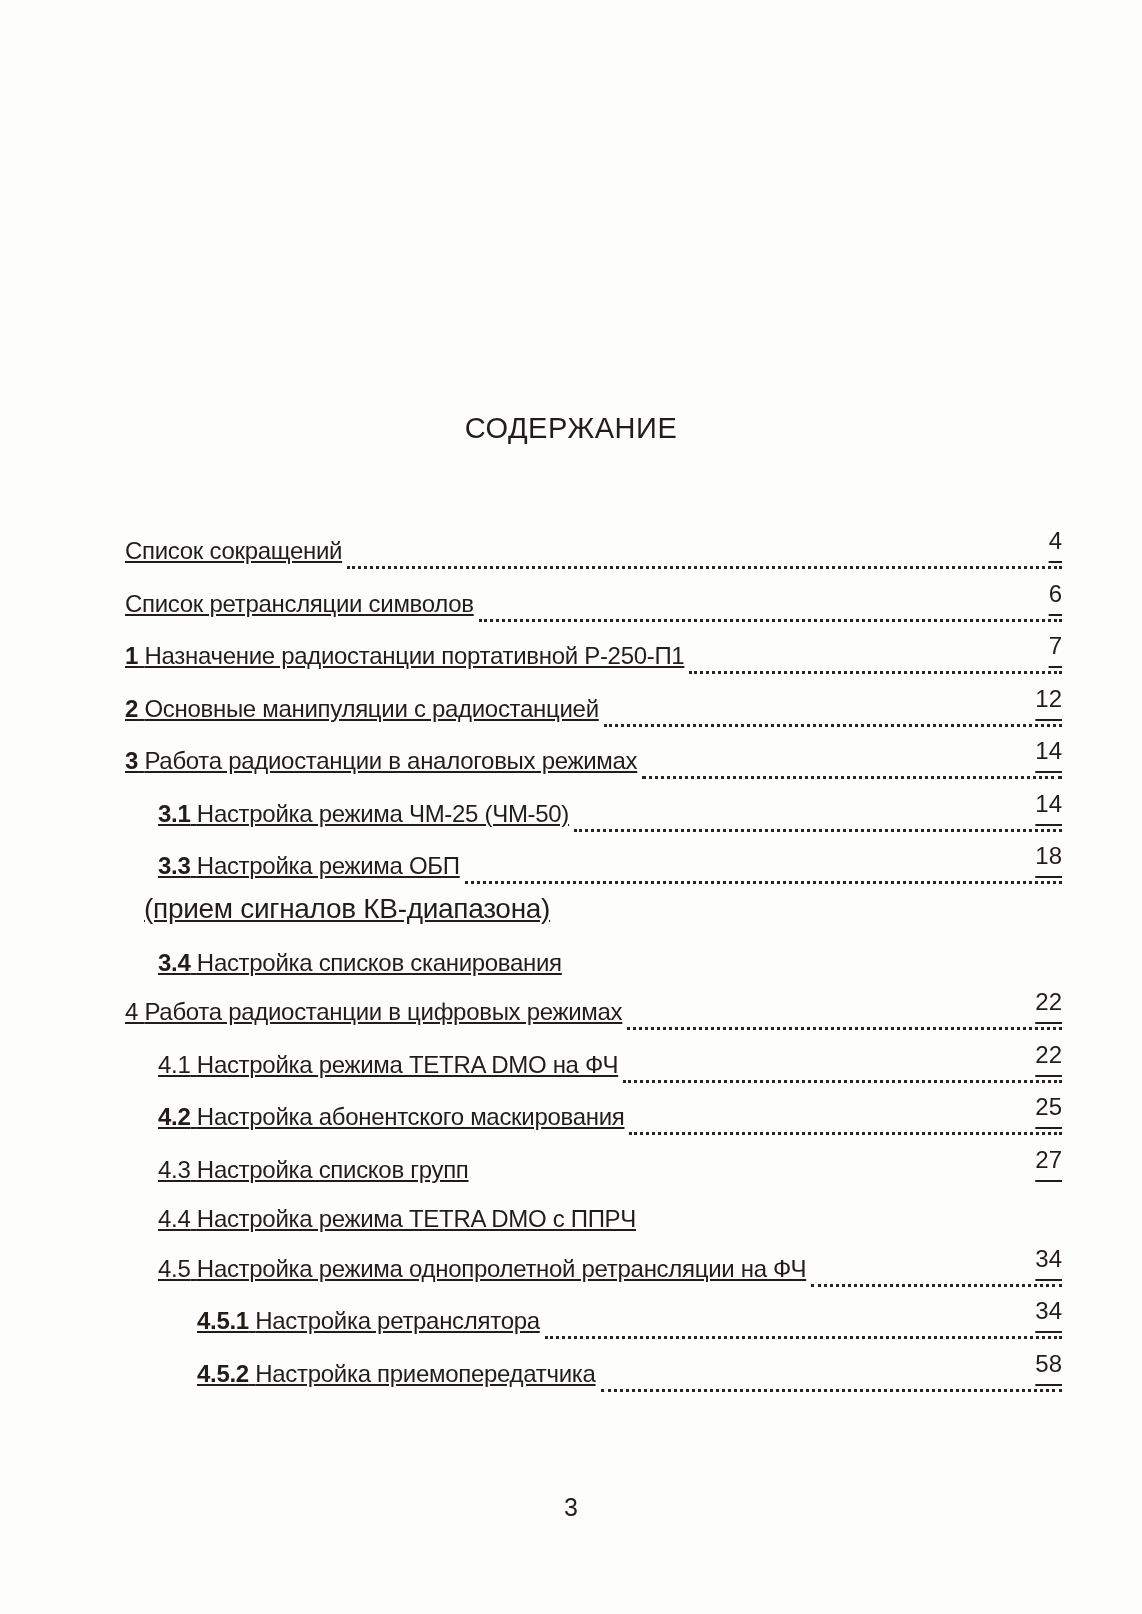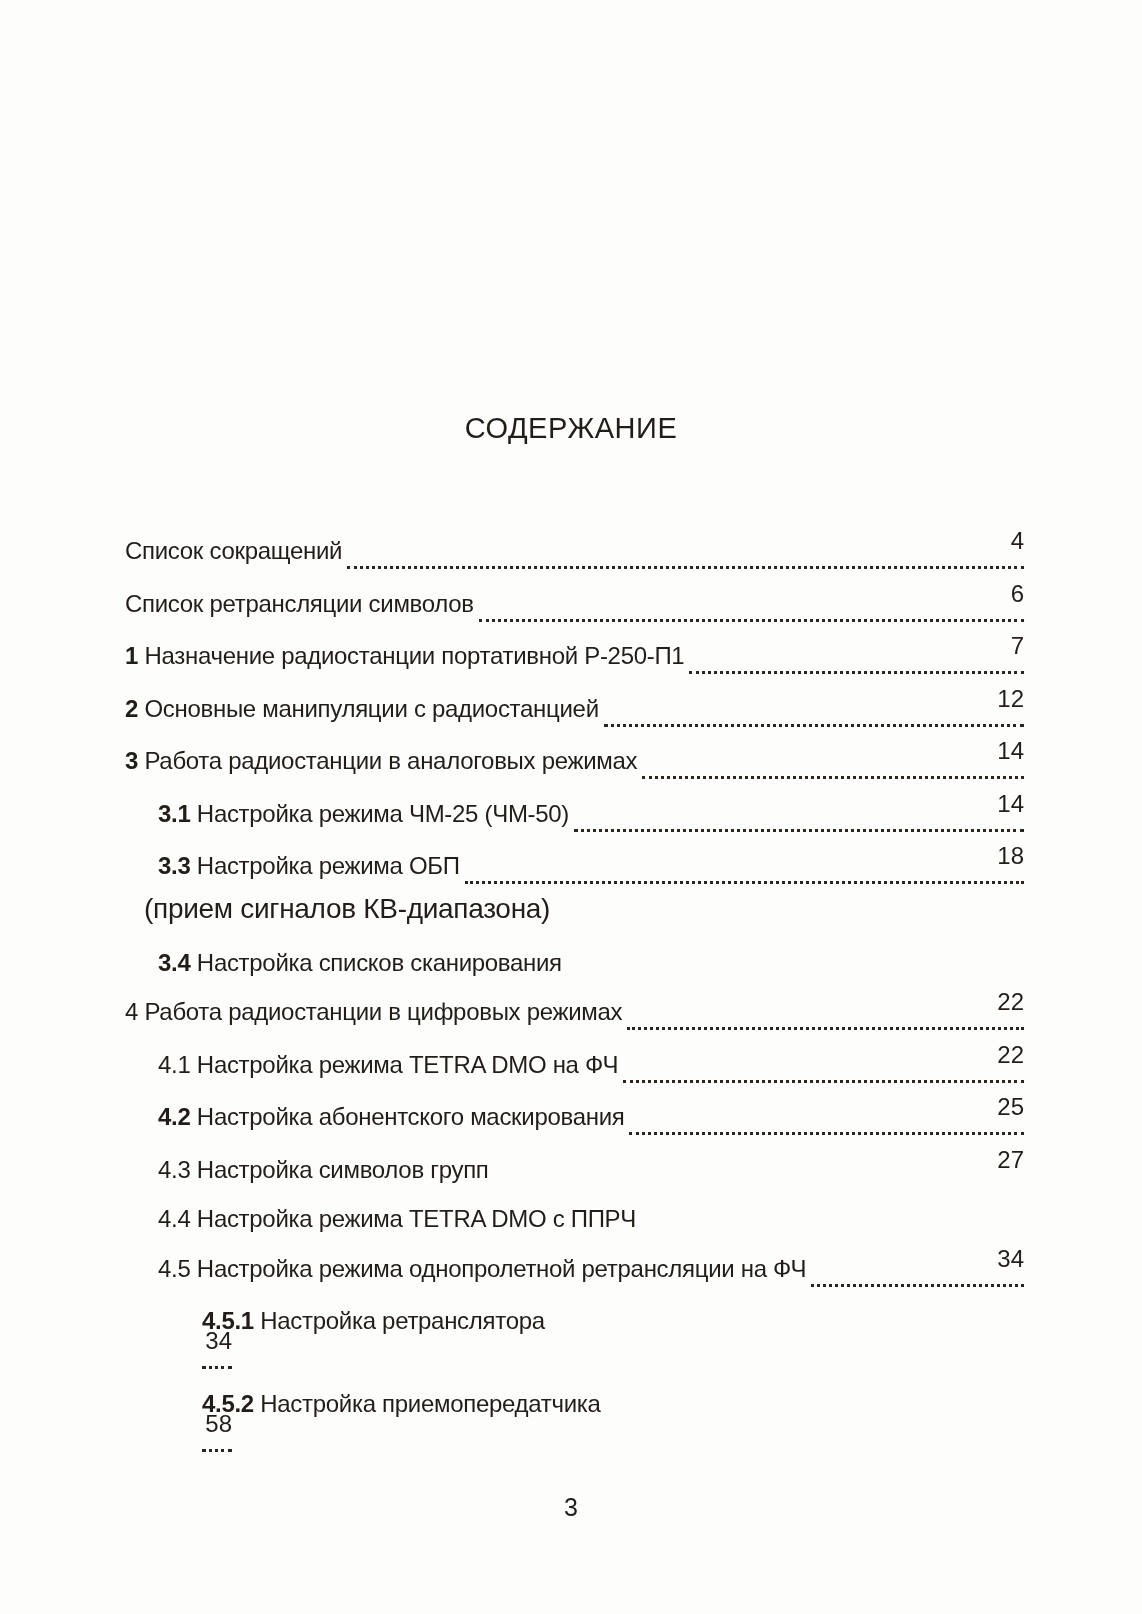--- a/index.html
+++ b/index.html
@@ -20,32 +20,33 @@
     padding-top: 413px;
     text-align: center;
     font-size: 29px;
     font-weight: 400;
     letter-spacing: 0.5px;
     line-height: 30px;
   }
   .toc {
     margin-top: 93px;
     padding-left: 125px;
-    padding-right: 118px;
+    padding-right: 80px;
+    text-decoration: underline;
   }
   .toc-row {
     display: flex;
     align-items: baseline;
     font-size: 24px;
     line-height: 30px;
     letter-spacing: -0.3px;
     margin-bottom: 19.5px;
   }
   .toc-row.lvl1 { padding-left: 33px; }
-  .toc-row.lvl2 { padding-left: 72px; flex-direction: column; }
+  .toc-row.lvl2 { padding-left: 72px; }
   .toc-text { white-space: nowrap; }
   .toc-num { font-weight: 400; }
   .toc-num.bold { font-weight: 700; }
   .toc-fill {
     flex: 1;
     margin-left: 5px;
     text-align: right;
     min-width: 30px;
   }
   .toc-fill.dotted {
@@ -119,21 +120,21 @@
       </div>
       <div class="toc-row lvl1">
         <span class="toc-text"><span class="toc-num">4.1</span> <span>Настройка режима TETRA DMO на ФЧ</span></span>
         <span class="toc-fill dotted"><span class="pagenum">22</span></span>
       </div>
       <div class="toc-row lvl1">
         <span class="toc-text"><span class="toc-num bold">4.2</span> <span>Настройка абонентского маскирования</span></span>
         <span class="toc-fill dotted"><span class="pagenum">25</span></span>
       </div>
       <div class="toc-row lvl1">
-        <span class="toc-text"><span class="toc-num">4.3</span> <span>Настройка символов групп</span></span>
+        <span class="toc-text"><span class="toc-num">4.3</span> <span>Настройка списков групп</span></span>
         <span class="toc-fill"><span class="pagenum">27</span></span>
       </div>
       <div class="toc-row lvl1">
         <span class="toc-text"><span class="toc-num">4.4</span> <span>Настройка режима TETRA DMO с ППРЧ</span></span>
       </div>
       <div class="toc-row lvl1">
         <span class="toc-text"><span class="toc-num">4.5</span> <span>Настройка режима однопролетной ретрансляции на ФЧ</span></span>
         <span class="toc-fill dotted"><span class="pagenum">34</span></span>
       </div>
       <div class="toc-row lvl2">

